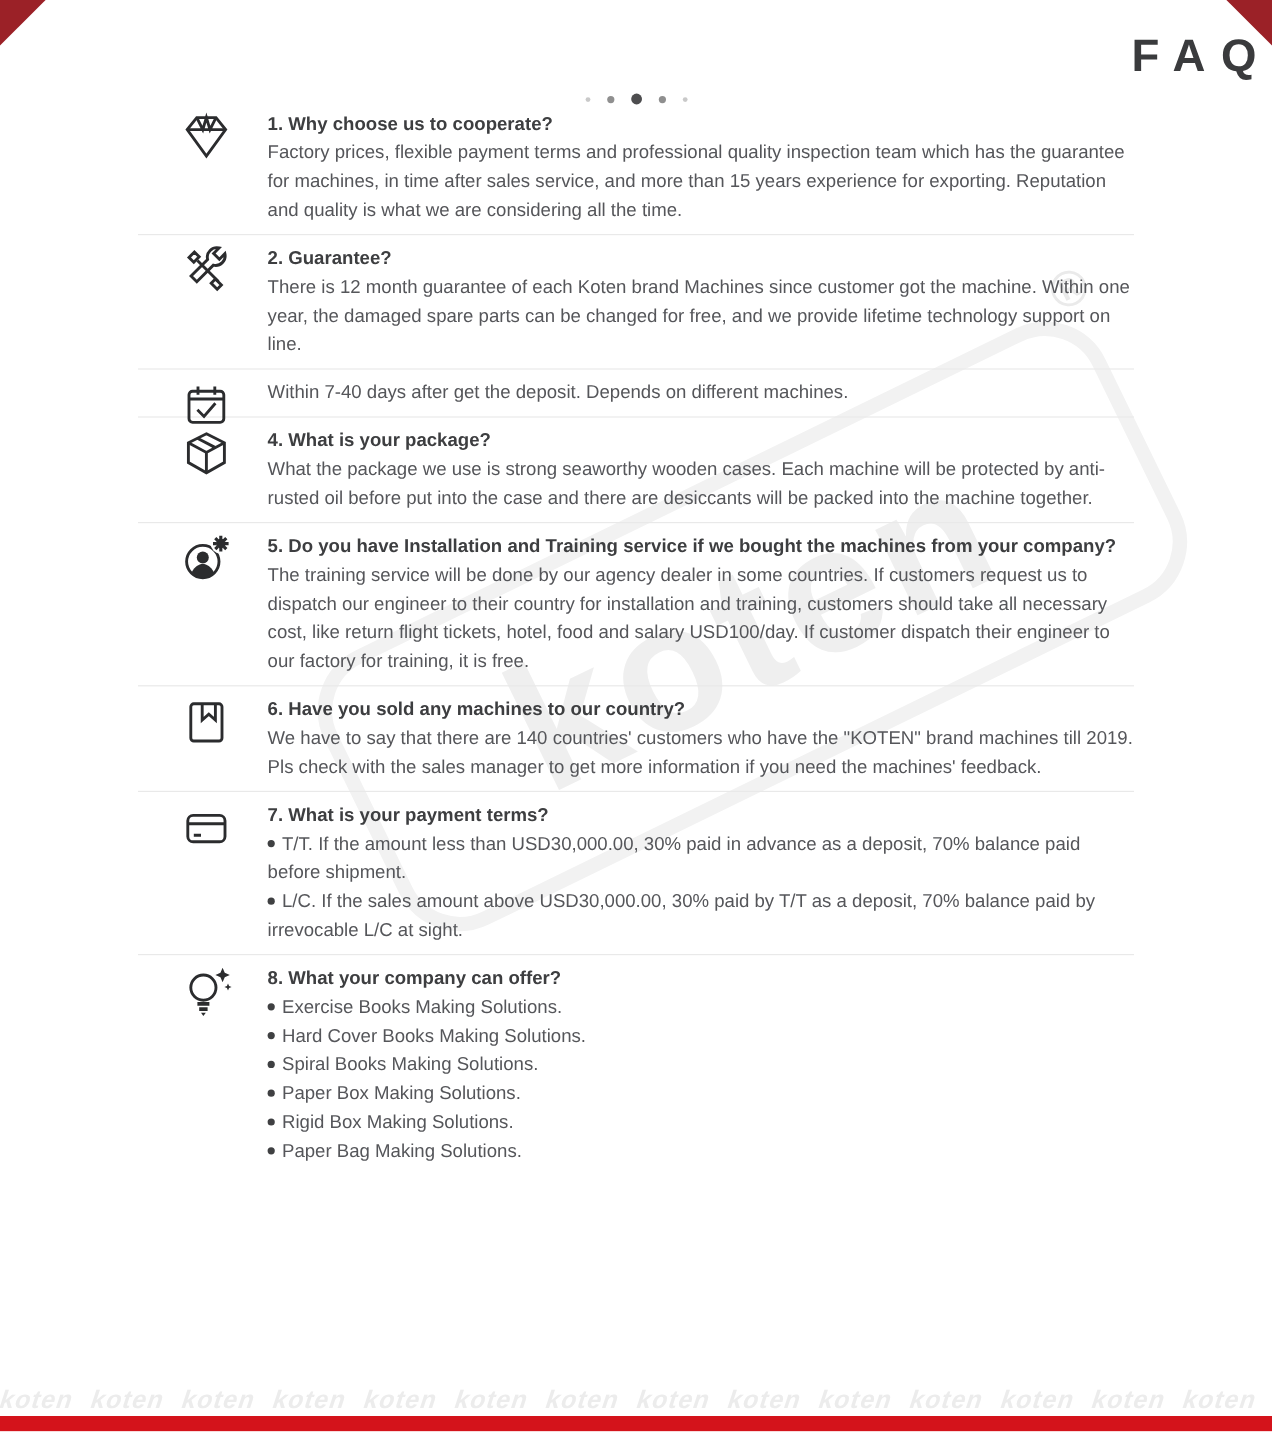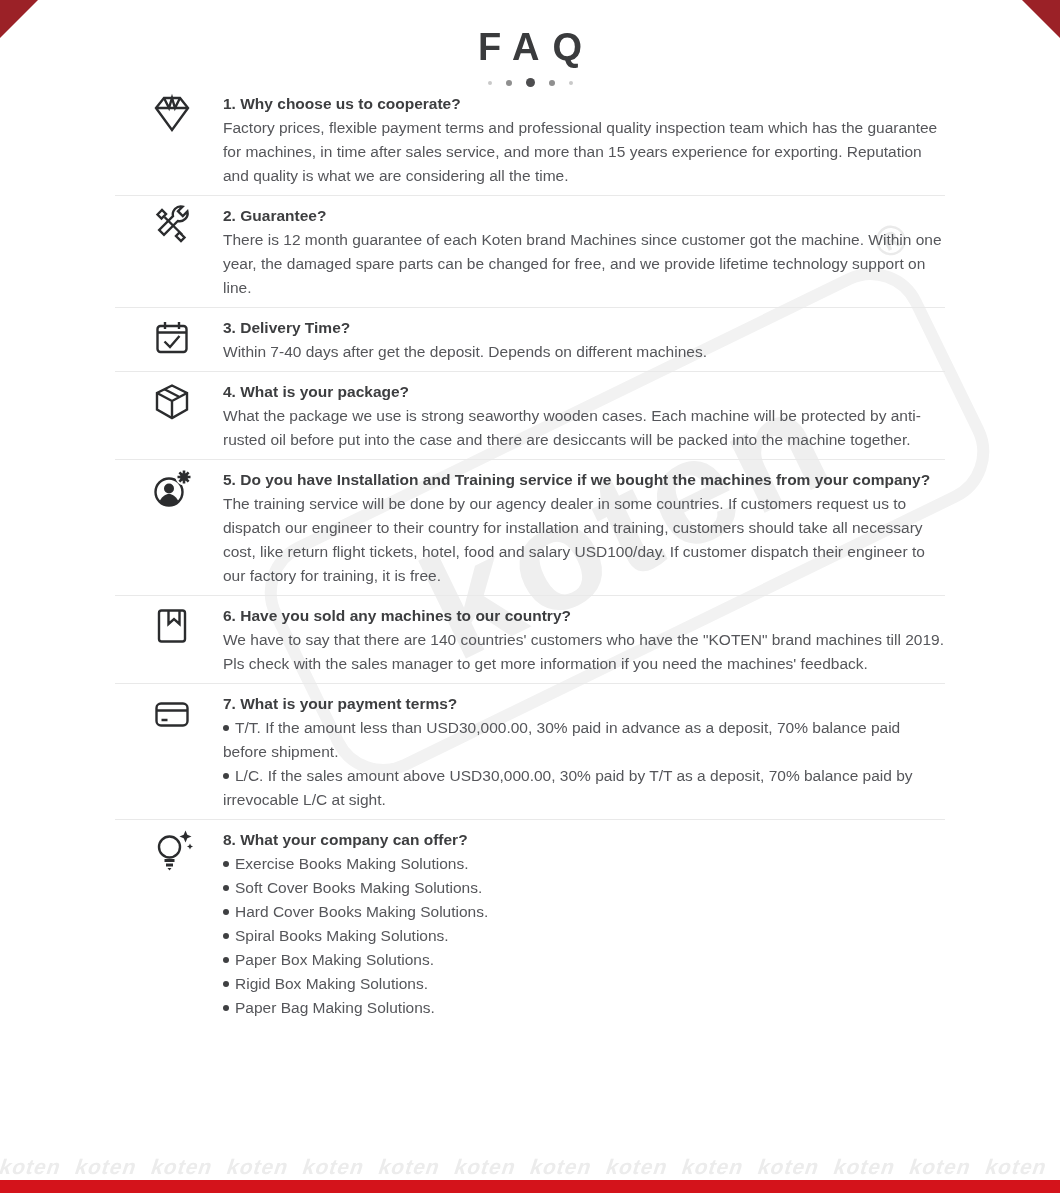--- a/index.html
+++ b/index.html
@@ -3,21 +3,21 @@
 <meta charset="utf-8">
 <style>
   html,body{margin:0;padding:0;background:#fff;}
   .page{position:relative;width:1060px;height:1193px;background:#fff;overflow:hidden;
         font-family:"Liberation Sans","DejaVu Sans",sans-serif;}
   
   .corner{position:absolute;top:0;width:0;height:0;border-style:solid;z-index:3;}
   .corner.tl{left:0;border-width:38px 38px 0 0;border-color:#9b2127 transparent transparent transparent;}
   .corner.tr{right:0;border-width:0 38px 38px 0;border-color:transparent #9b2127 transparent transparent;}
   
-  .faq-title{position:absolute;top:26px;left:0;width:100%;text-align:center;margin:0;
+  .faq-title{position:absolute;top:26px;left:0;width:100%;text-align:right;margin:0;
              font-size:38px;font-weight:800;color:#3a3b3d;letter-spacing:13px;padding-left:13px;box-sizing:border-box;z-index:2;}
   .dots{position:absolute;top:78px;left:0;width:100%;display:flex;justify-content:center;align-items:center;gap:14px;z-index:2;}
   .dots span{border-radius:50%;display:block;}
   .dots .d1,.dots .d5{width:4px;height:4px;background:#c9c9c9;}
   .dots .d2,.dots .d4{width:6px;height:6px;background:#8f8f8f;}
   .dots .d3{width:9px;height:9px;background:#4d4d4f;}
   
   .wm{position:absolute;left:265px;top:395px;width:700px;height:230px;z-index:0;
       transform:rotate(-26deg);border:12px solid #f2f2f2;border-radius:56px;
       display:flex;align-items:center;justify-content:center;}
@@ -97,21 +97,20 @@
 
   <div class="faq-item">
     <span class="item-icon">
           <svg viewBox="0 0 48 48">
             <rect fill="none" stroke="#2b2c2e" stroke-width="2.4" x="9.5" y="12" width="29" height="26" rx="3"></rect>
             <path fill="none" stroke="#2b2c2e" stroke-width="2.4" d="M17 8v7M31 8v7M9.5 18.5h29"></path>
             <path fill="none" stroke="#2b2c2e" stroke-width="2.4" d="M16.5 27.5l5.5 5.5 9.5-11"></path>
           </svg>
         </span>
     <div class="texts">
-      <h3 class="q">3. Delivery Time?</h3>
       <div class="body">
             <p>Within 7-40 days after get the deposit. Depends on different machines.</p>
           </div>
     </div>
   </div>
 
   <div class="faq-item">
     <span class="item-icon">
           <svg viewBox="0 0 48 48">
             <path fill="none" stroke="#2b2c2e" stroke-width="2.4" d="M24 7.5 39 15v16.5L24 40 9 31.5V15Z"></path>
@@ -183,21 +182,20 @@
             <path stroke="#2b2c2e" stroke-width="3.2" d="M16.5 34.5h10M18 39h7"></path>
             <path fill="#2b2c2e" d="M19.5 42h4l-2 2.6Z"></path>
             <path fill="#2b2c2e" d="M37.5 4.5l1.8 4.2 4.2 1.8-4.2 1.8-1.8 4.2-1.8-4.2-4.2-1.8 4.2-1.8Z"></path>
             <path fill="#2b2c2e" d="M42 17.5l.9 2.1 2.1.9-2.1.9-.9 2.1-.9-2.1-2.1-.9 2.1-.9Z"></path>
           </svg>
         </span>
     <div class="texts">
       <h3 class="q">8. What your company can offer?</h3>
       <div class="body">
             <p><span class="dot"></span>Exercise Books Making Solutions.</p>
-            <p><span class="dot"></span>Soft Cover Books Making Solutions.</p>
             <p><span class="dot"></span>Hard Cover Books Making Solutions.</p>
             <p><span class="dot"></span>Spiral Books Making Solutions.</p>
             <p><span class="dot"></span>Paper Box Making Solutions.</p>
             <p><span class="dot"></span>Rigid Box Making Solutions.</p>
             <p><span class="dot"></span>Paper Bag Making Solutions.</p>
           </div>
     </div>
   </div>
 </div>
 

